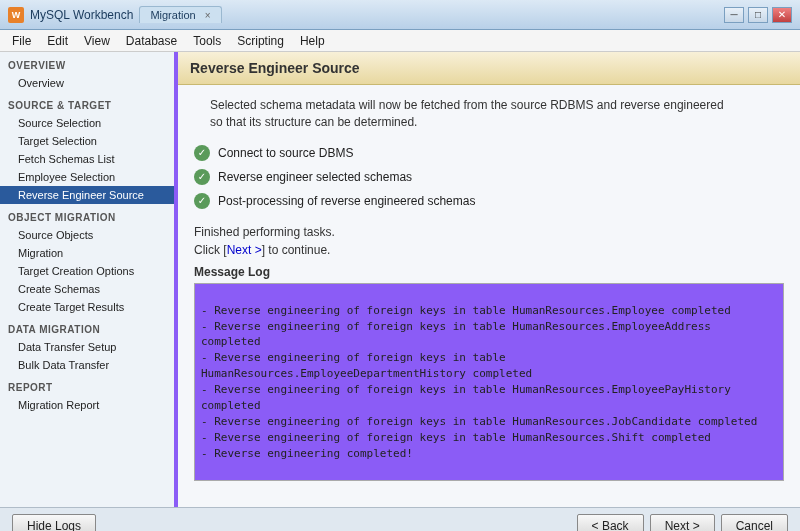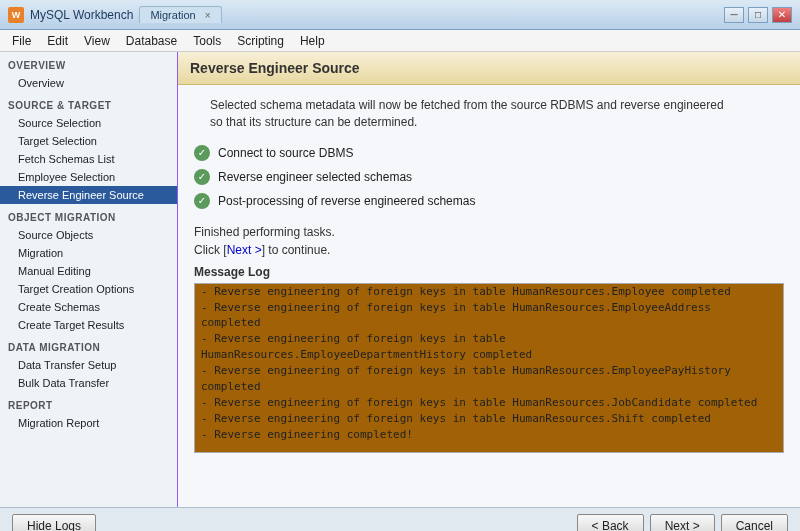--- a/index.html
+++ b/index.html
@@ -18,21 +18,21 @@
     .ctrl-btn.close-btn { background: linear-gradient(to bottom, #f08080, #c04040); color: white; }
     
     
     .menubar { background: #f5f5f5; height: 22px; display: flex; align-items: center; padding: 0 4px; border-bottom: 1px solid #ccc; }
     .menu-item { padding: 2px 8px; font-size: 12px; cursor: pointer; }
     
     
     .main-container { display: flex; height: calc(531px - 30px - 22px - 24px); }
     
     
-    .sidebar { width: 178px; background: #eef3f8; border-right: 1px solid #8b5cf6; overflow-y: auto; }
+    .sidebar { width: 178px; background: #eef3f8; border-right: 4px solid #8b5cf6; overflow-y: auto; }
     .sidebar-section-title { font-size: 10px; font-weight: bold; color: #555; padding: 8px 8px 3px 8px; text-transform: uppercase; letter-spacing: 0.5px; }
     .sidebar-item { padding: 3px 8px 3px 18px; cursor: pointer; font-size: 11px; color: #222; }
     .sidebar-item.active { background: #2a5a9c; color: white; }
     
     
     .content { flex: 1; display: flex; flex-direction: column; background: #f5f7fa; }
     .content-header { background: linear-gradient(to bottom, #f8f0d8, #e8d8a0); padding: 8px 12px; border-bottom: 1px solid #c8b870; }
     .content-header h2 { font-size: 14px; font-weight: bold; color: #333; }
     .content-body { flex: 1; padding: 12px 16px; overflow-y: auto; }
     .description { font-size: 12px; color: #333; margin-bottom: 14px; line-height: 1.4; margin-left: 16px; }
@@ -42,21 +42,21 @@
     .checklist-item { display: flex; align-items: center; gap: 8px; margin-bottom: 8px; }
     .check-icon { width: 16px; height: 16px; background: #5a9a5a; border-radius: 50%; display: flex; align-items: center; justify-content: center; color: white; font-size: 10px; flex-shrink: 0; }
     
     
     .status-text { font-size: 12px; color: #333; margin-bottom: 4px; }
     .status-link { color: #0000cc; text-decoration: none; cursor: pointer; }
     
     
     .log-section { margin-top: 8px; }
     .log-label { font-size: 12px; font-weight: bold; color: #333; margin-bottom: 4px; }
-    .log-box { border: 1px solid #aaa; background: #a16207; height: 170px; overflow-y: auto; padding: 0 6px; font-size: 11px; font-family: monospace; color: #222; line-height: 1.45; }
+    .log-box { border: 1px solid #aaa; background: #8b5cf6; height: 198px; overflow-y: auto; padding: 19px 6px; font-size: 11px; font-family: monospace; color: #222; line-height: 1.45; }
     
     
     .footer { background: #e0e8f0; border-top: 1px solid #b0bcc8; padding: 6px 12px; display: flex; align-items: center; justify-content: space-between; height: 36px; }
     .footer-left { display: flex; gap: 8px; }
     .footer-right { display: flex; gap: 6px; }
     .btn { padding: 4px 14px; border: 1px solid #888; background: linear-gradient(to bottom, #f8f8f8, #d8d8d8); font-size: 12px; cursor: pointer; border-radius: 2px; color: #222; }
   </style>
 </head>
 <body>
 
@@ -98,21 +98,20 @@
       <div class="sidebar-item">Overview</div>
       <div class="sidebar-section-title">SOURCE &amp; TARGET</div>
       <div class="sidebar-item">Source Selection</div>
       <div class="sidebar-item">Target Selection</div>
       <div class="sidebar-item">Fetch Schemas List</div>
       <div class="sidebar-item">Employee Selection</div>
       <div class="sidebar-item active">Reverse Engineer Source</div>
       <div class="sidebar-section-title">OBJECT MIGRATION</div>
       <div class="sidebar-item">Source Objects</div>
       <div class="sidebar-item">Migration</div>
-      <div class="sidebar-item">Manual Editing</div>
       <div class="sidebar-item">Target Creation Options</div>
       <div class="sidebar-item">Create Schemas</div>
       <div class="sidebar-item">Create Target Results</div>
       <div class="sidebar-section-title">DATA MIGRATION</div>
       <div class="sidebar-item">Data Transfer Setup</div>
       <div class="sidebar-item">Bulk Data Transfer</div>
       <div class="sidebar-section-title">REPORT</div>
       <div class="sidebar-item">Migration Report</div>
     </div>
 

